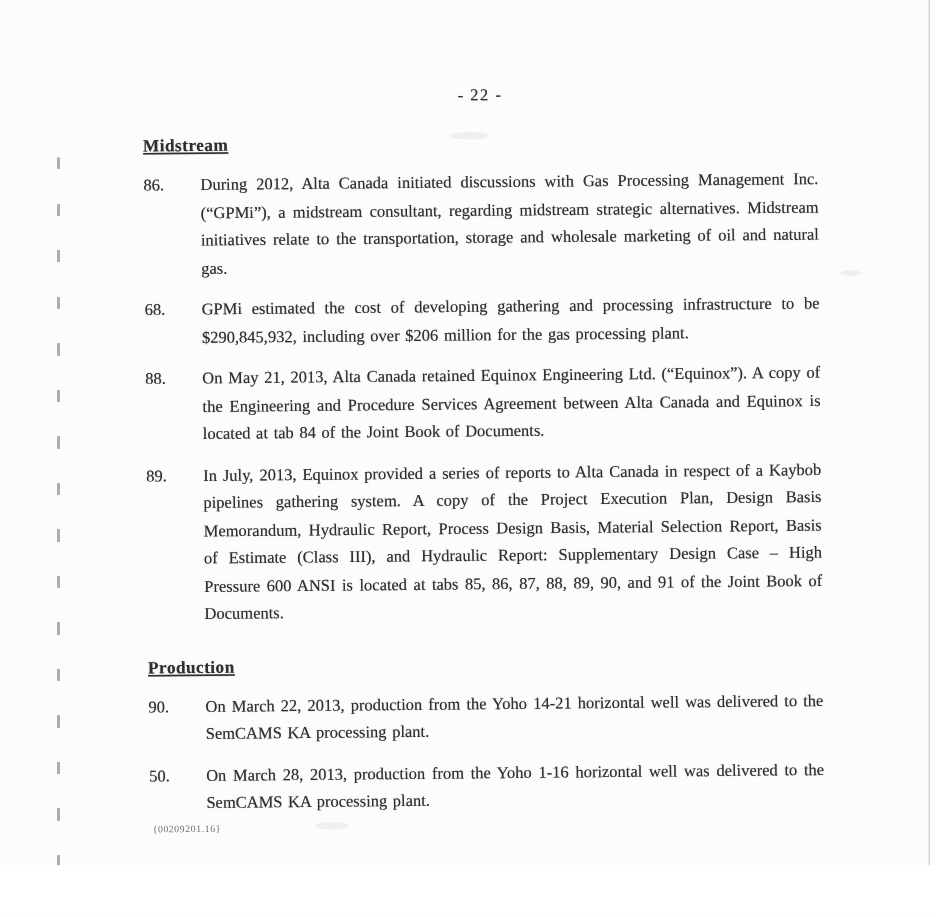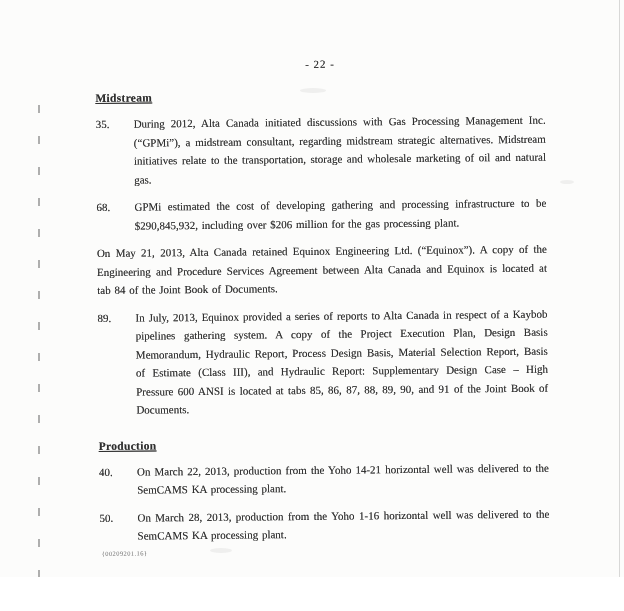--- a/index.html
+++ b/index.html
@@ -115,44 +115,45 @@
   <div class="smudge smudge-3"></div>
 
   <div class="content">
 
     <div class="pagenum">- 22 -</div>
 
     <div class="section">
       <div class="section-heading">Midstream</div>
 
       <div class="para">
-        <span class="para-num">35.</span>
+        <span class="para-num">86.</span>
         <span class="para-text">During 2012, Alta Canada initiated discussions with Gas Processing Management Inc. (“GPMi”), a midstream consultant, regarding midstream strategic alternatives. Midstream initiatives relate to the transportation, storage and wholesale marketing of oil and natural gas.</span>
       </div>
 
       <div class="para">
         <span class="para-num">68.</span>
         <span class="para-text">GPMi estimated the cost of developing gathering and processing infrastructure to be $290,845,932, including over $206 million for the gas processing plant.</span>
       </div>
 
       <div class="para">
+        <span class="para-num">88.</span>
         <span class="para-text">On May 21, 2013, Alta Canada retained Equinox Engineering Ltd. (“Equinox”). A copy of the Engineering and Procedure Services Agreement between Alta Canada and Equinox is located at tab 84 of the Joint Book of Documents.</span>
       </div>
 
       <div class="para">
         <span class="para-num">89.</span>
         <span class="para-text">In July, 2013, Equinox provided a series of reports to Alta Canada in respect of a Kaybob pipelines gathering system. A copy of the Project Execution Plan, Design Basis Memorandum, Hydraulic Report, Process Design Basis, Material Selection Report, Basis of Estimate (Class III), and Hydraulic Report: Supplementary Design Case – High Pressure 600 ANSI is located at tabs 85, 86, 87, 88, 89, 90, and 91 of the Joint Book of Documents.</span>
       </div>
     </div>
 
     <div class="section">
       <div class="section-heading">Production</div>
 
       <div class="para">
-        <span class="para-num">40.</span>
+        <span class="para-num">90.</span>
         <span class="para-text">On March 22, 2013, production from the Yoho 14-21 horizontal well was delivered to the SemCAMS KA processing plant.</span>
       </div>
 
       <div class="para">
         <span class="para-num">50.</span>
         <span class="para-text">On March 28, 2013, production from the Yoho 1-16 horizontal well was delivered to the SemCAMS KA processing plant.</span>
       </div>
     </div>
 
     <div class="doc-footer">{00209201.16}</div>

